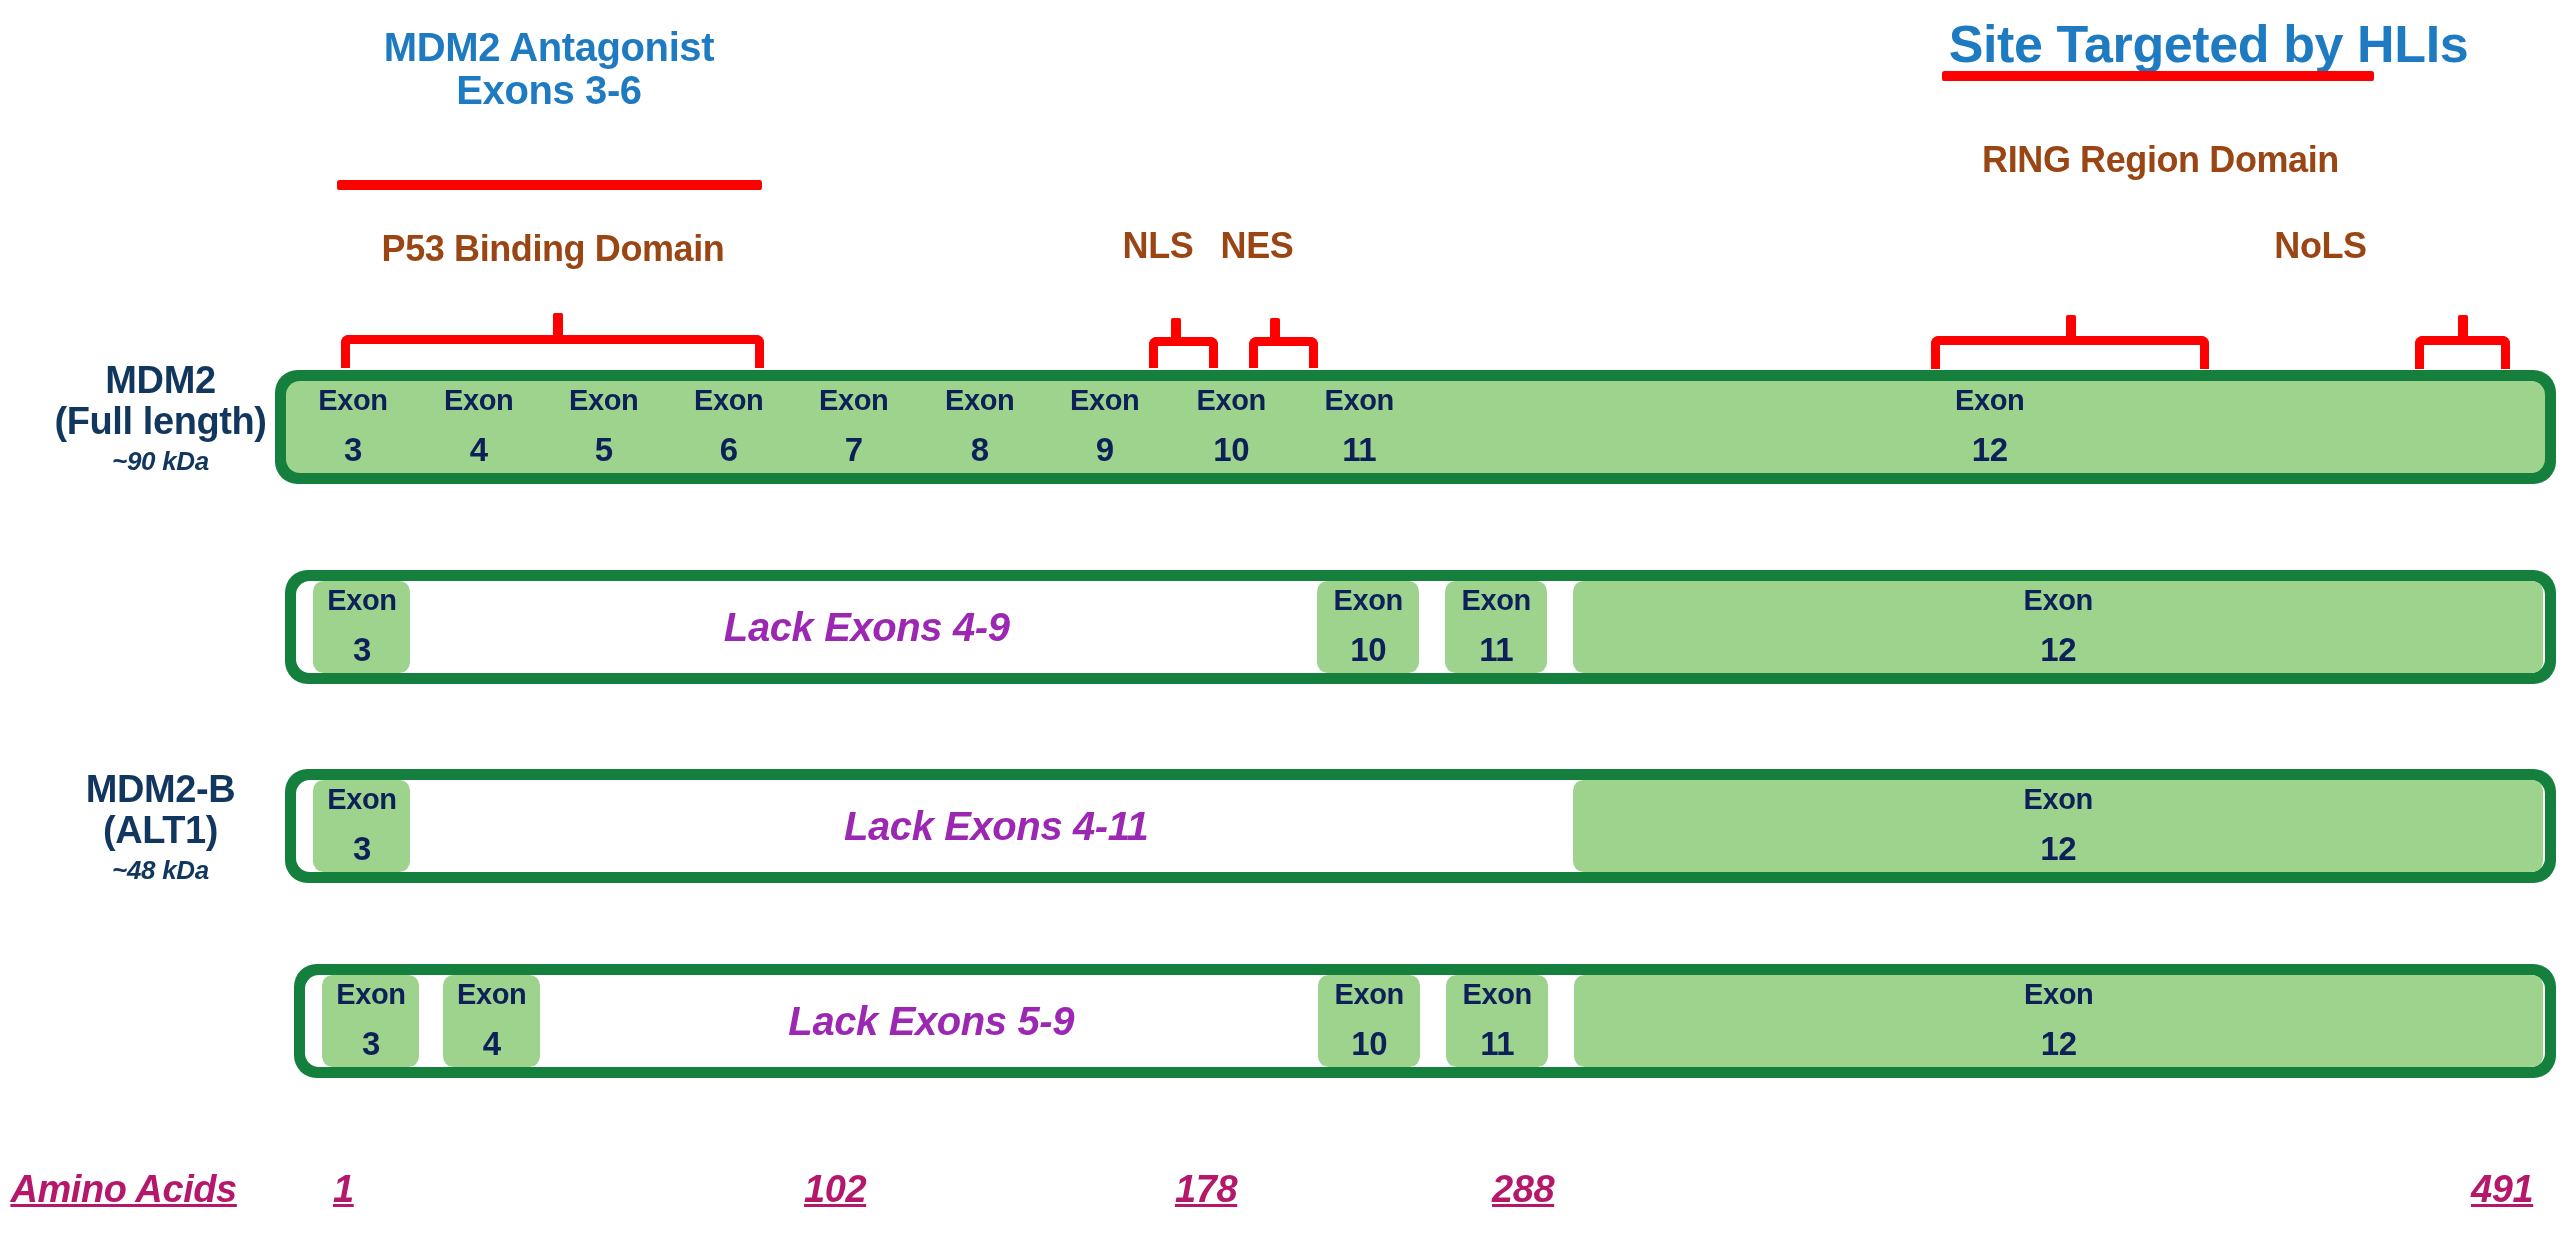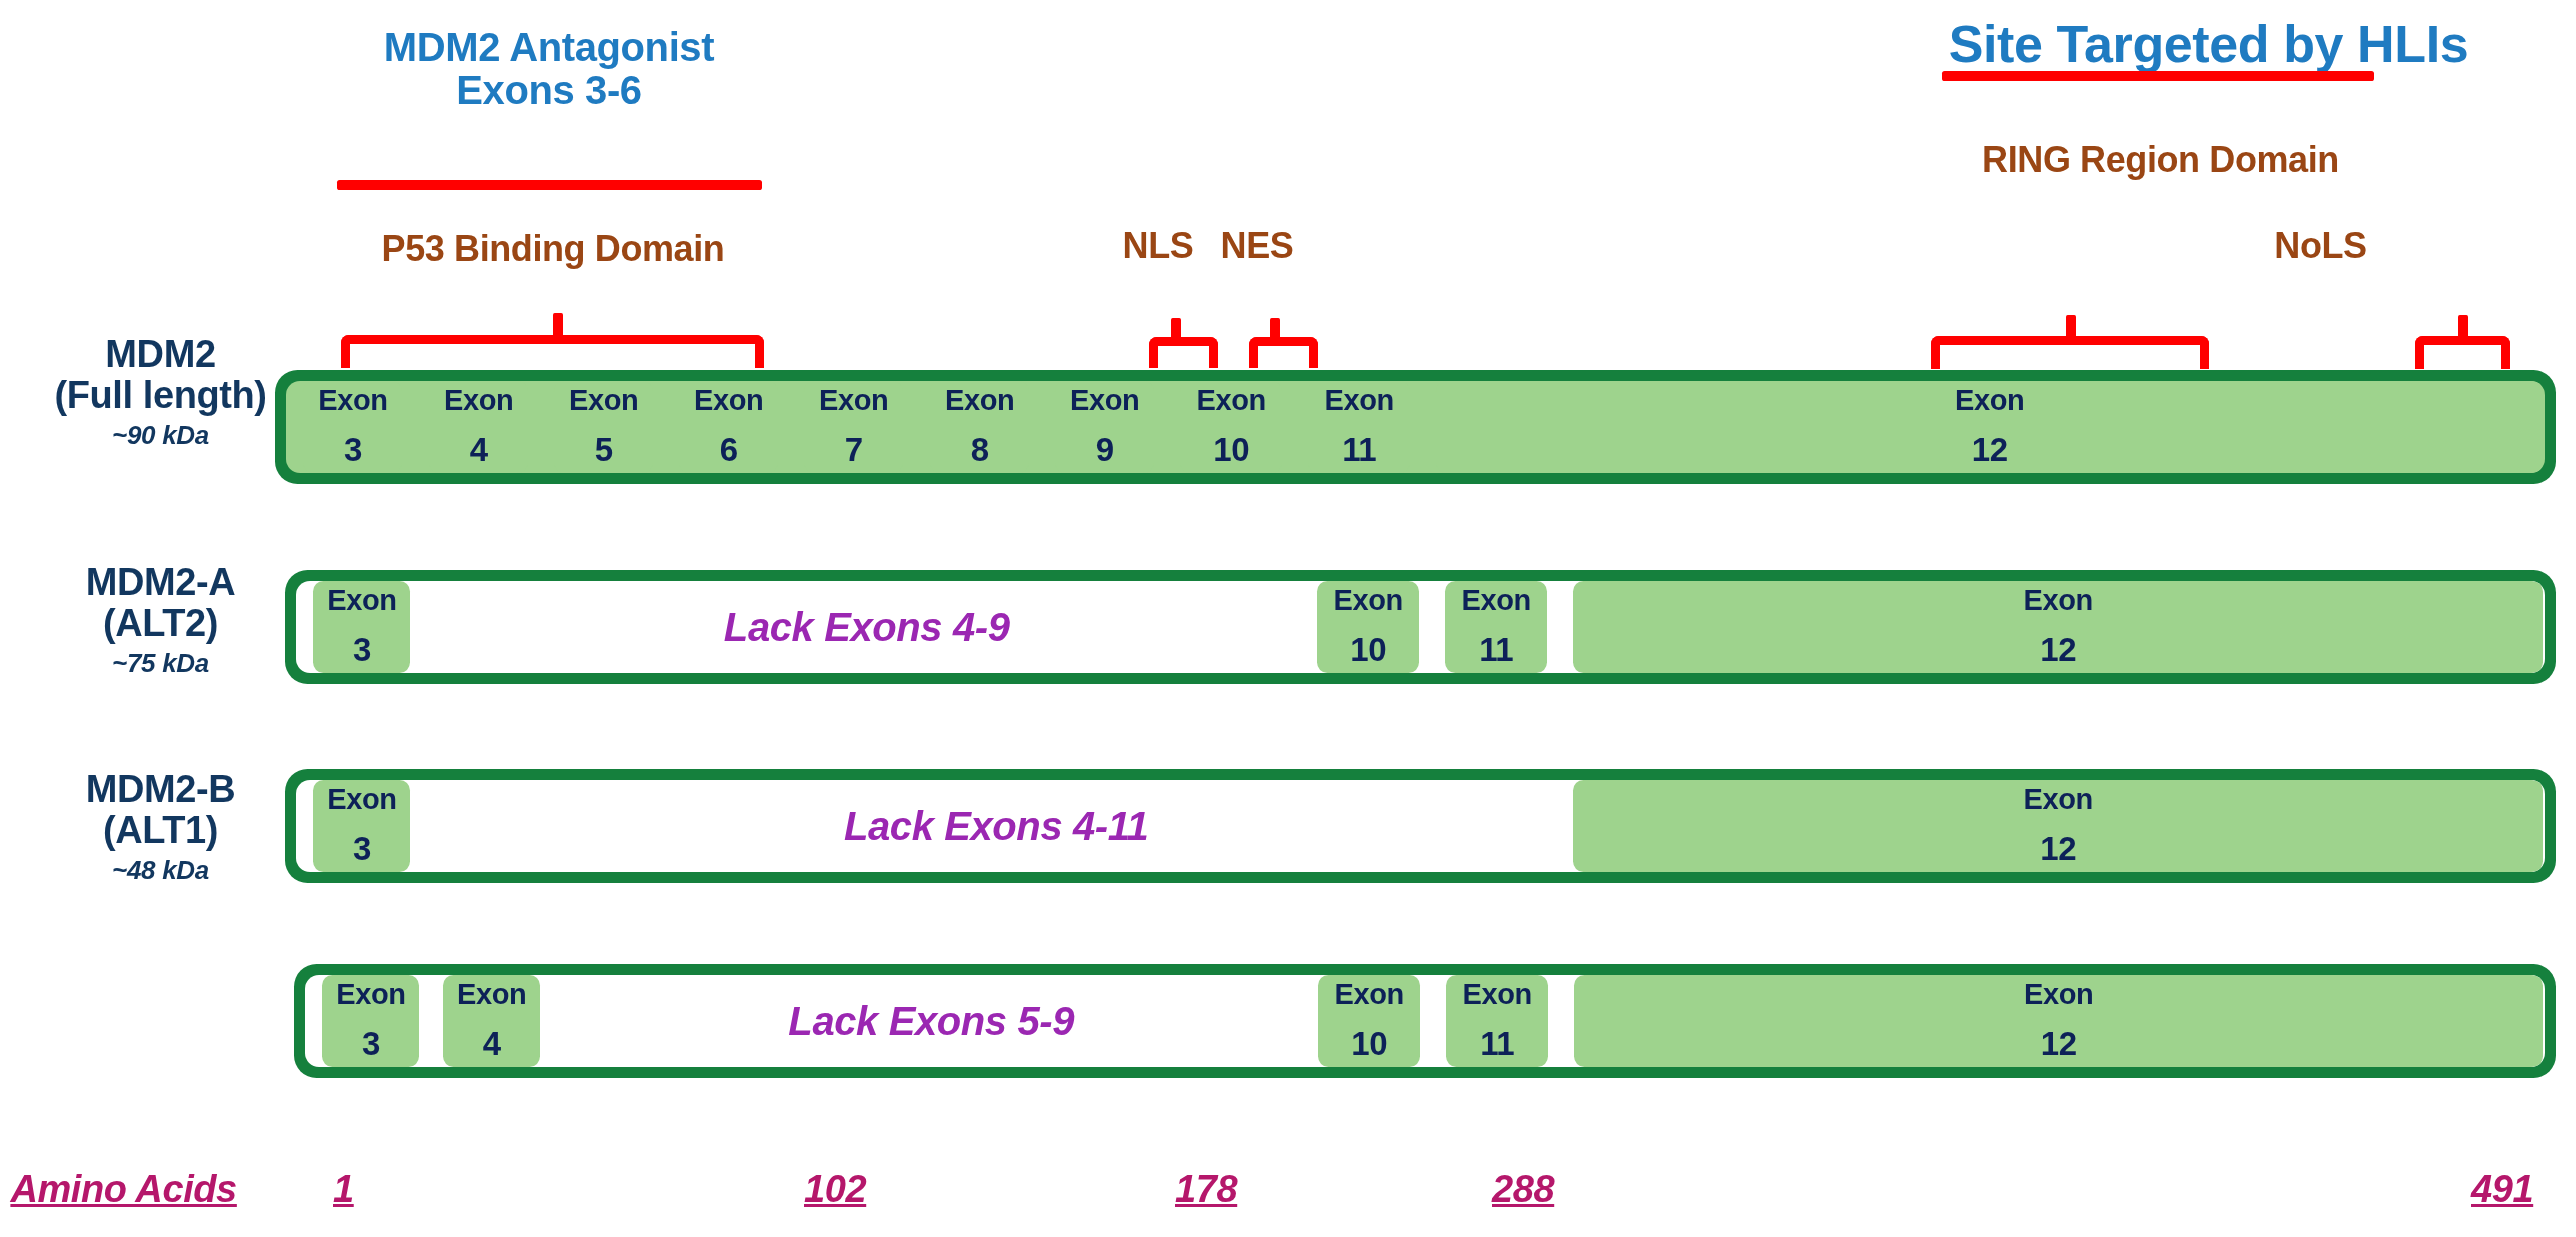--- a/index.html
+++ b/index.html
@@ -165,21 +165,21 @@
 
   <div class="abs anno-brown" style="left:1815px; top:140px; width:691px; font-size:36px;">RING Region Domain</div>
 
   <div class="abs red-tick" style="left:2066px; top:315px; height:24px;"></div>
   <div class="abs red-bracket" style="left:1931px; top:336px; width:278px; height:33px;"></div>
 
   <div class="abs anno-brown" style="left:2221px; top:226px; width:199px; font-size:36px;">NoLS</div>
   <div class="abs red-tick" style="left:2458px; top:315px; height:24px;"></div>
   <div class="abs red-bracket" style="left:2415px; top:336px; width:95px; height:33px;"></div>
 
-  <div class="abs row-label" style="left:35px; top:334px; width:251px; font-size:38px;">
+  <div class="abs row-label" style="left:35px; top:360px; width:251px; font-size:38px;">
     <div>MDM2</div>
     <div>(Full length)</div>
     <span class="kda" style="font-size:26px; margin-top:5.2px;">~90 kDa</span>
   </div>
 
   <div class="abs track" style="left:275px; top:370px; width:2281px; height:114px;">
     <div class="track-inner" style="background:#9ED38D;">
 
       <div class="exon" style="left:17.3px;  width:99px;">
         <span class="ex-word">Exon</span>
@@ -217,25 +217,20 @@
         <span class="ex-word">Exon</span>
         <span class="ex-num">11</span>
       </div>
       <div class="exon big" style="left:1150px; right:1.7px;">
         <span class="ex-word">Exon</span>
         <span class="ex-num">12</span>
       </div>
     </div>
   </div>
 
-  <div class="abs row-label" style="left:35px; top:562px; width:251px; font-size:38px;">
-    <div>MDM2-A</div>
-    <div>(ALT2)</div>
-    <span class="kda" style="font-size:26px; margin-top:5.2px;">~75 kDa</span>
-  </div>
 
   <div class="abs track" style="left:285px; top:570px; width:2271px; height:114px;">
     <div class="track-inner" style="background:#ffffff;">
       <div class="exon" style="left:17.3px; width:97px;">
         <span class="ex-word">Exon</span>
         <span class="ex-num">3</span>
       </div>
       <div class="lack-label" style="left:121px; width:899px;">Lack Exons 4-9</div>
       <div class="exon" style="left:1021px; width:102px;">
         <span class="ex-word">Exon</span>

